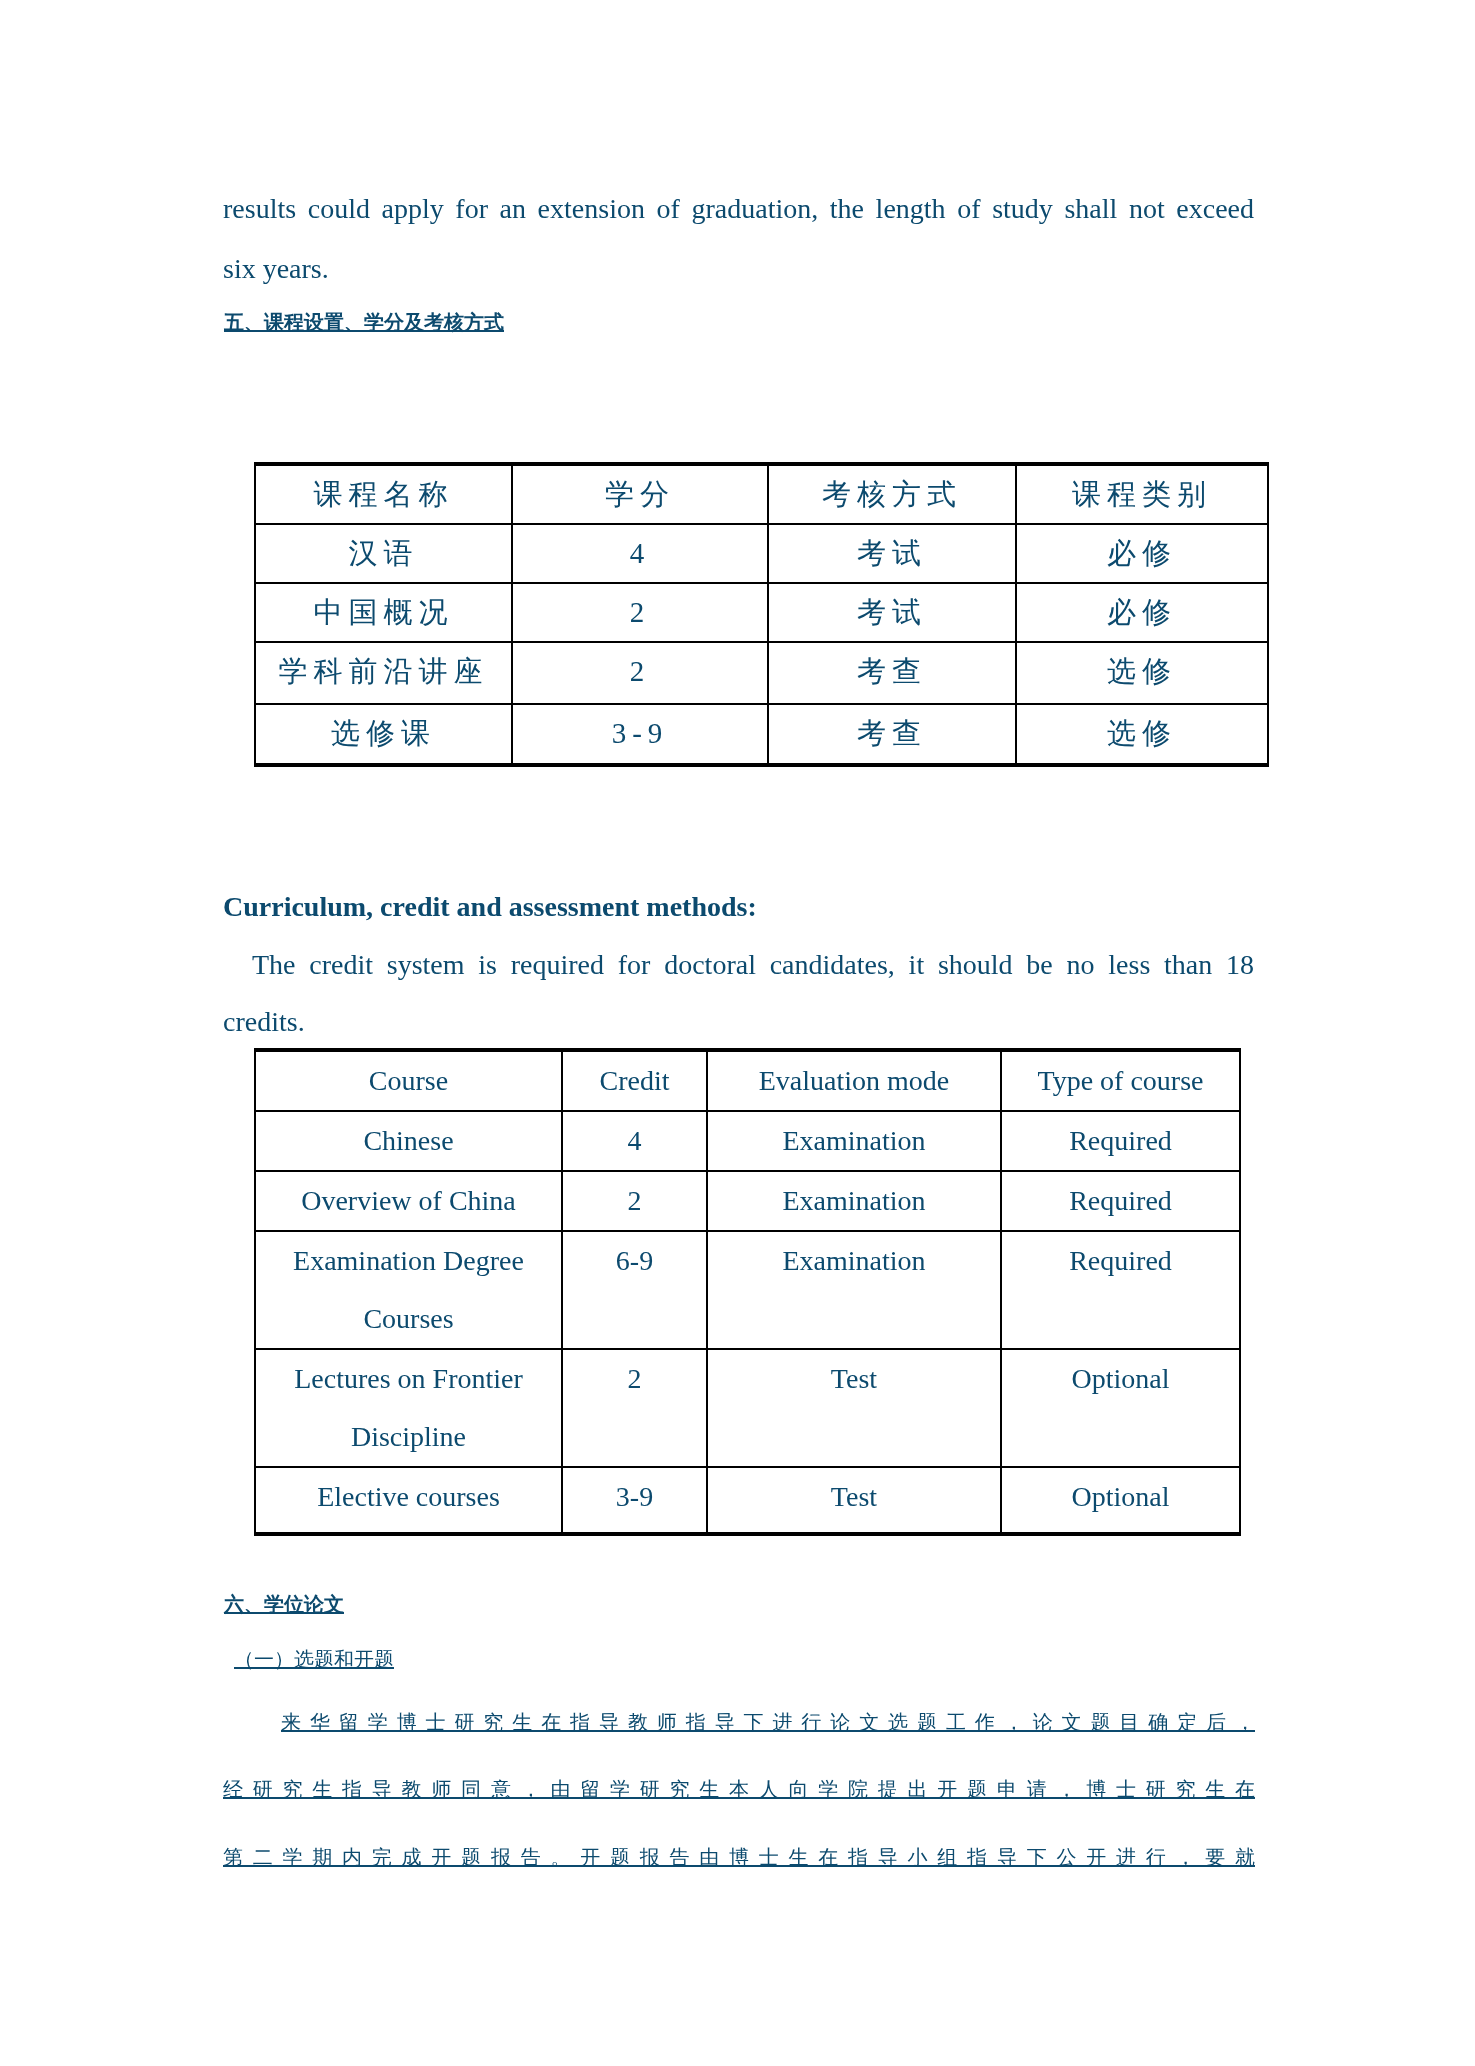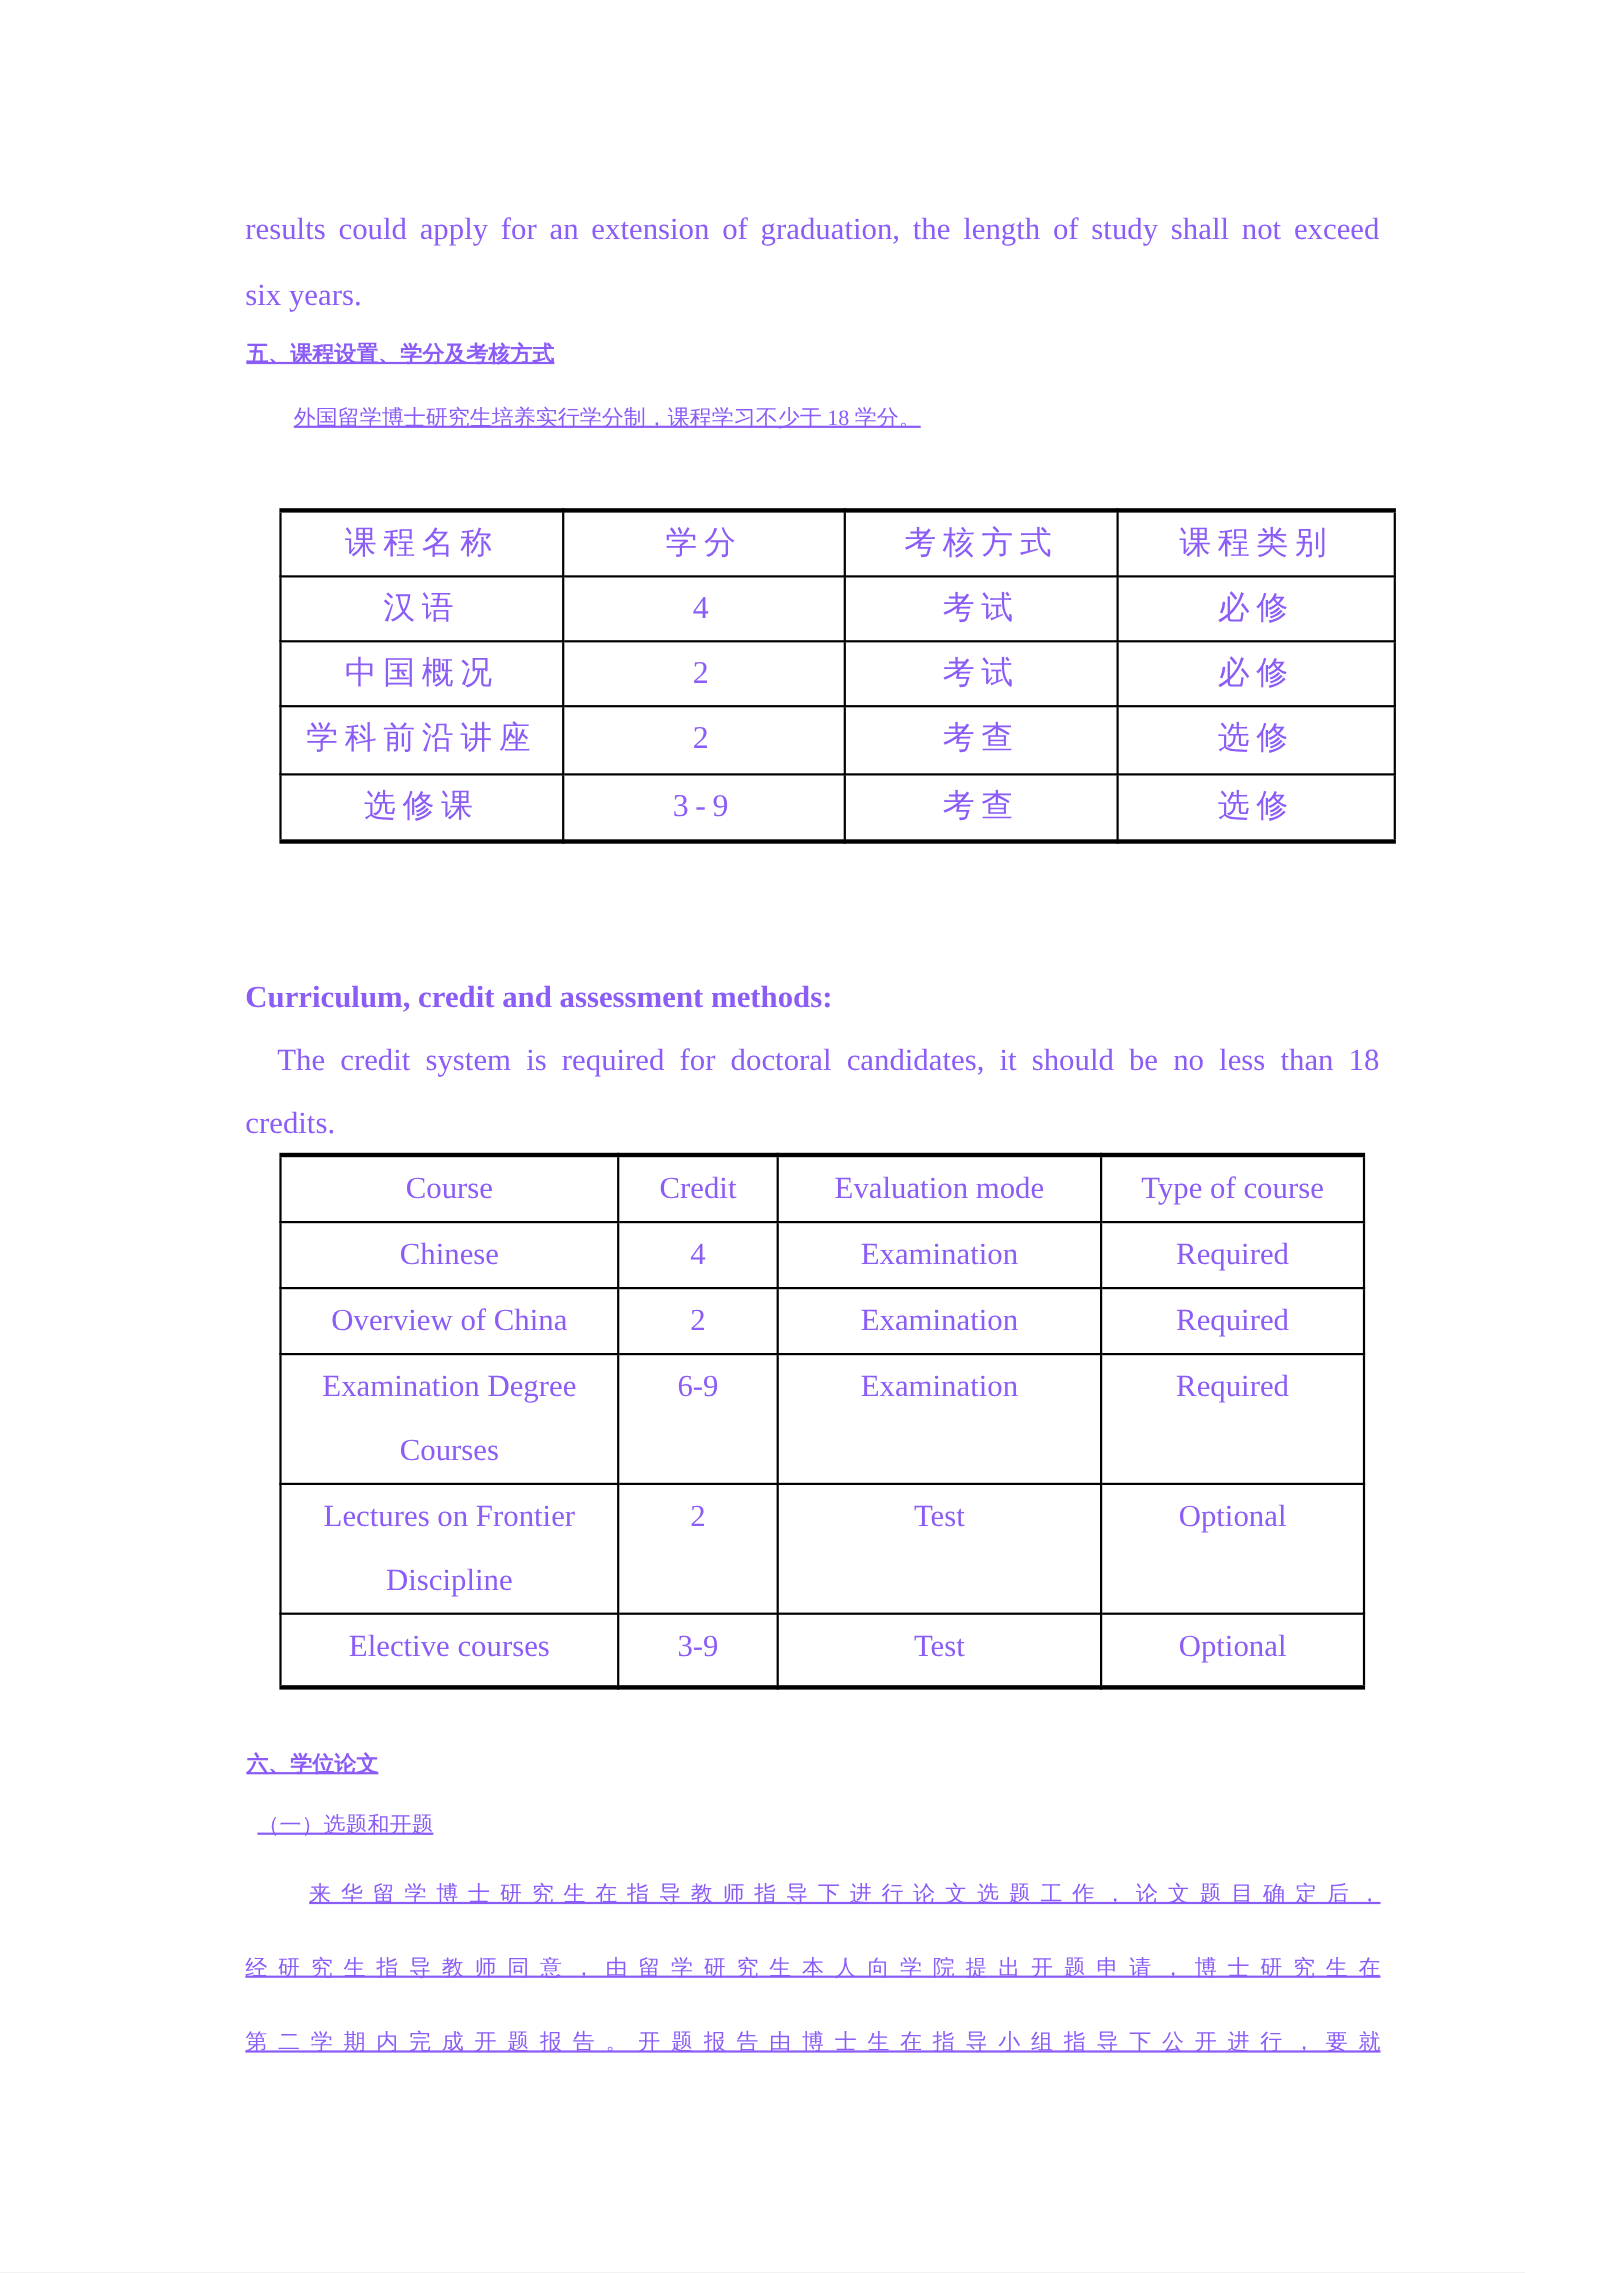--- a/index.html
+++ b/index.html
@@ -1,20 +1,20 @@
 <!DOCTYPE html>
 <html><head>
 <meta charset="utf-8">
 <style>
   html,body{margin:0;padding:0;background:#e8e8e8;}
   .page{
     position:relative;
     width:1475px;height:2066px;
     background:#ffffff;
-    color:#8b5cf6;
+    color:#0c4a6e;
     font-family:"Liberation Serif","DejaVu Serif",serif;
     margin:0 auto;
     overflow:hidden;
   }
   .line{position:absolute;white-space:nowrap;}
   .en{font-size:28px;line-height:34px;}
   .cn{font-size:20px;line-height:38px;text-decoration:underline;}
   .bold{font-weight:bold;}
   .just{
     white-space:normal;
@@ -55,21 +55,20 @@
 </style>
 </head>
 <body>
 
 <div class="page">
 
   <div class="line en just" style="left:223px;top:190px;width:1031px;">results could apply for an extension of graduation, the length of study shall not exceed</div>
   <div class="line en" style="left:223px;top:252px;">six years.</div>
 
   <div class="line cn bold" style="left:224px;top:303px;">五、课程设置、学分及考核方式</div>
-  <div class="line cn" style="left:267px;top:361px;">外国留学博士研究生培养实行学分制，课程学习不少于 18 学分。</div>
 
   <table id="table-cn" class="doc-table">
     <colgroup>
       <col style="width:257px">
         <col style="width:256px">
         <col style="width:248px">
         <col style="width:252px">
     </colgroup>
   <tbody>
         <tr>

